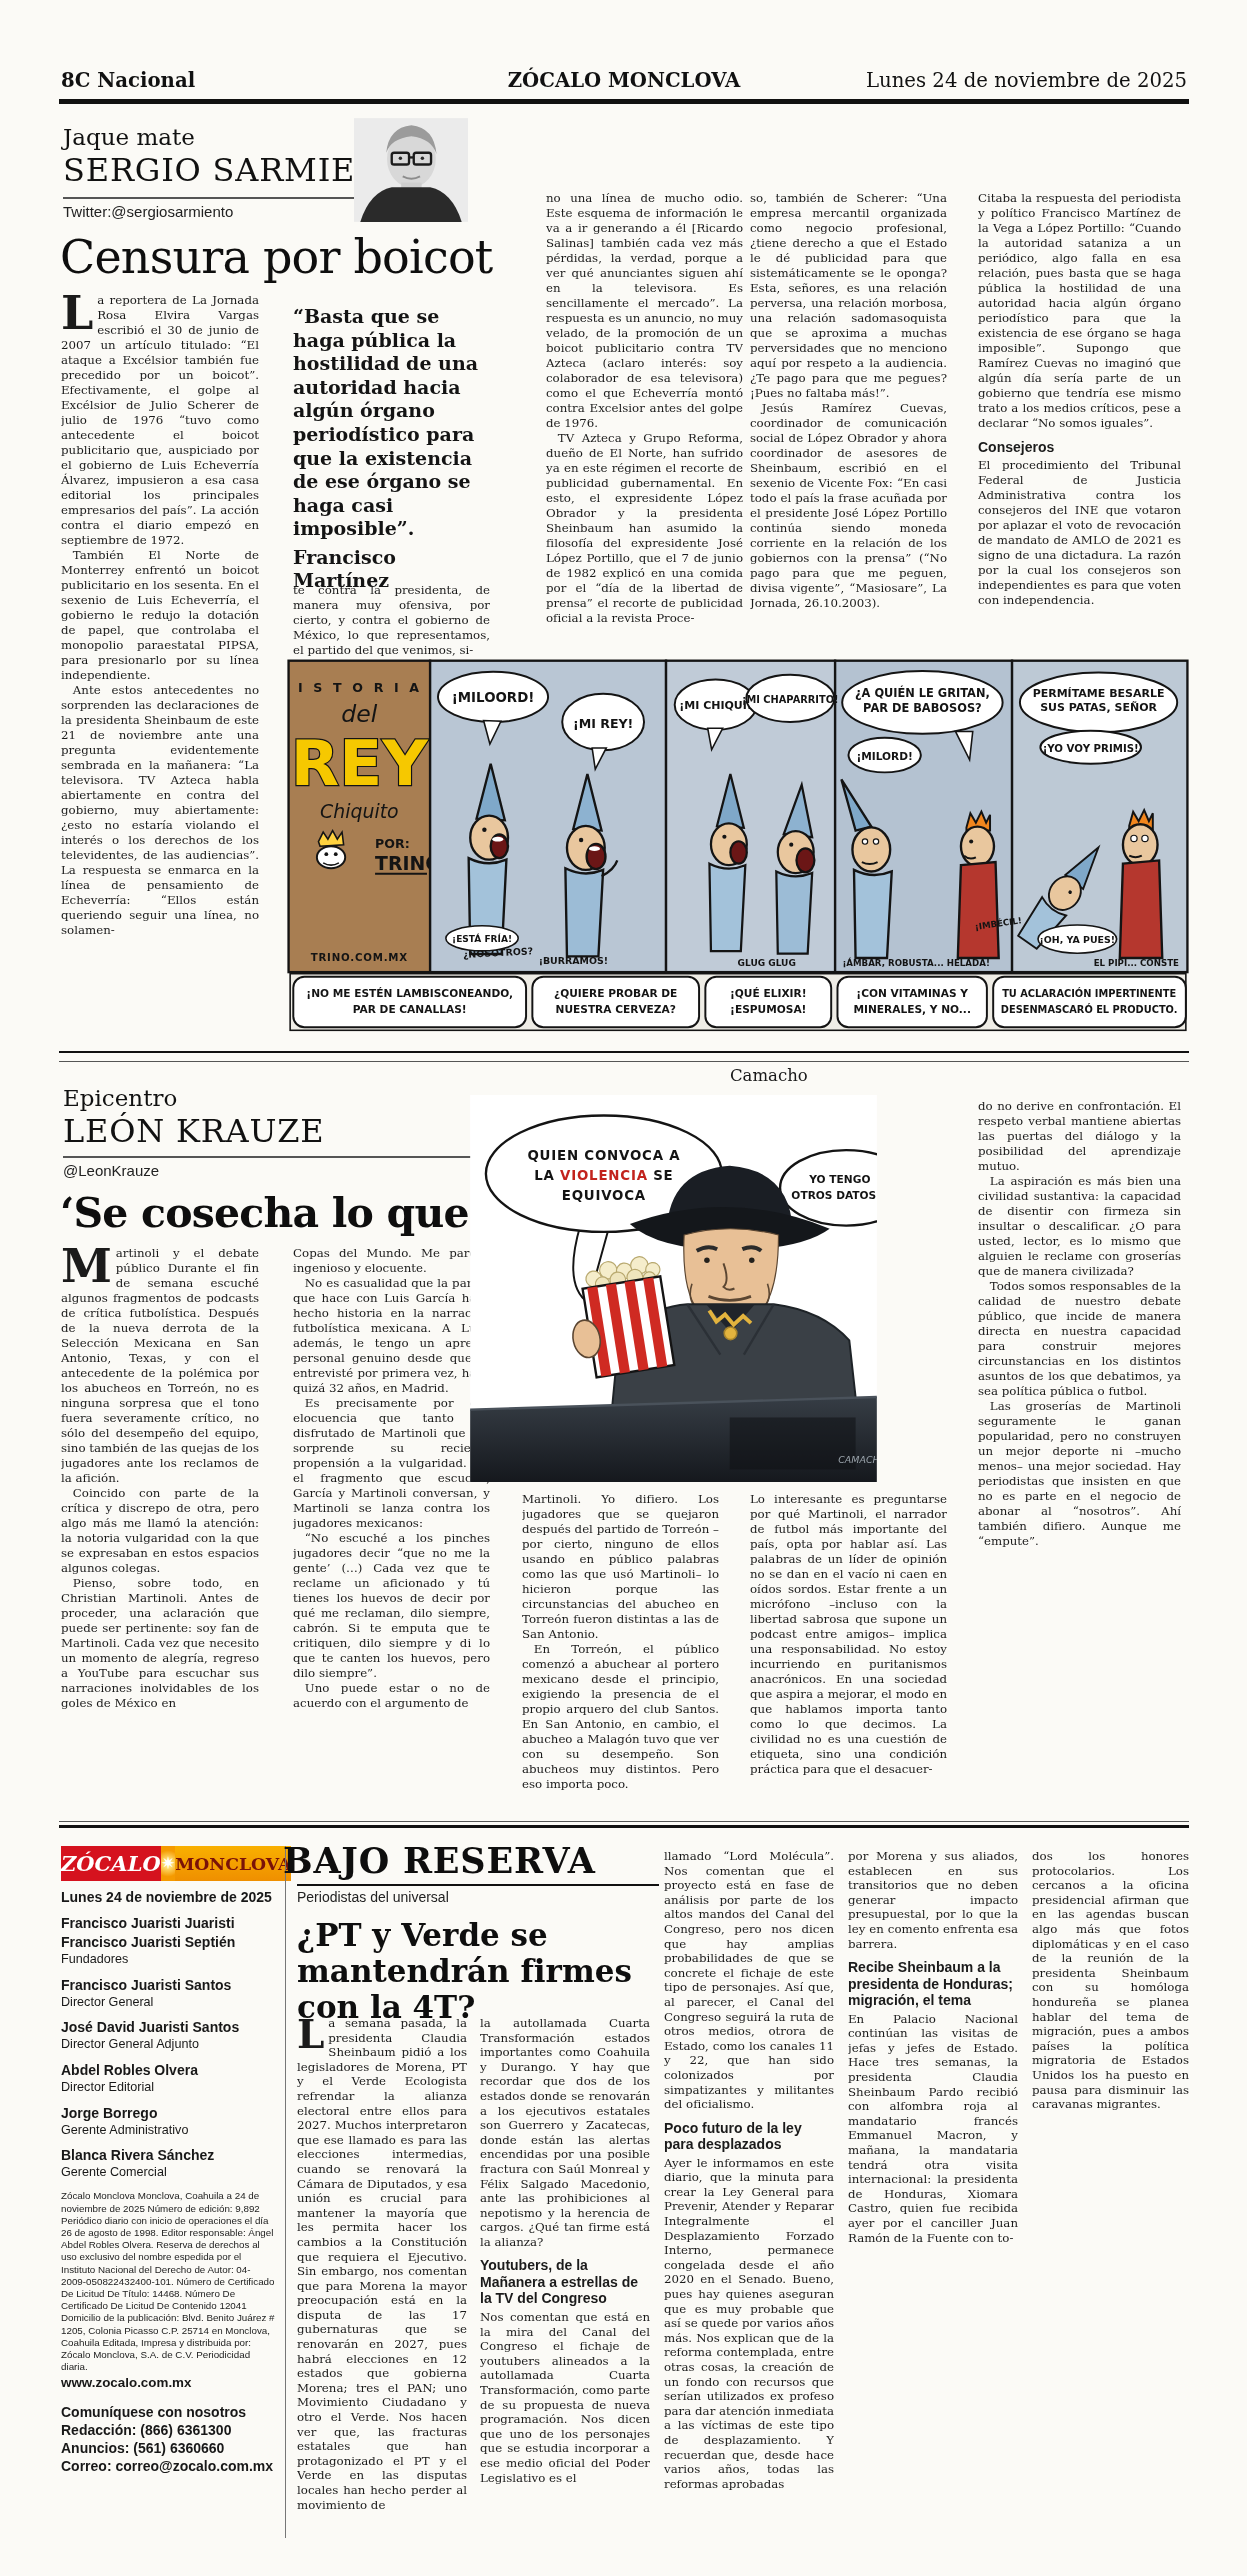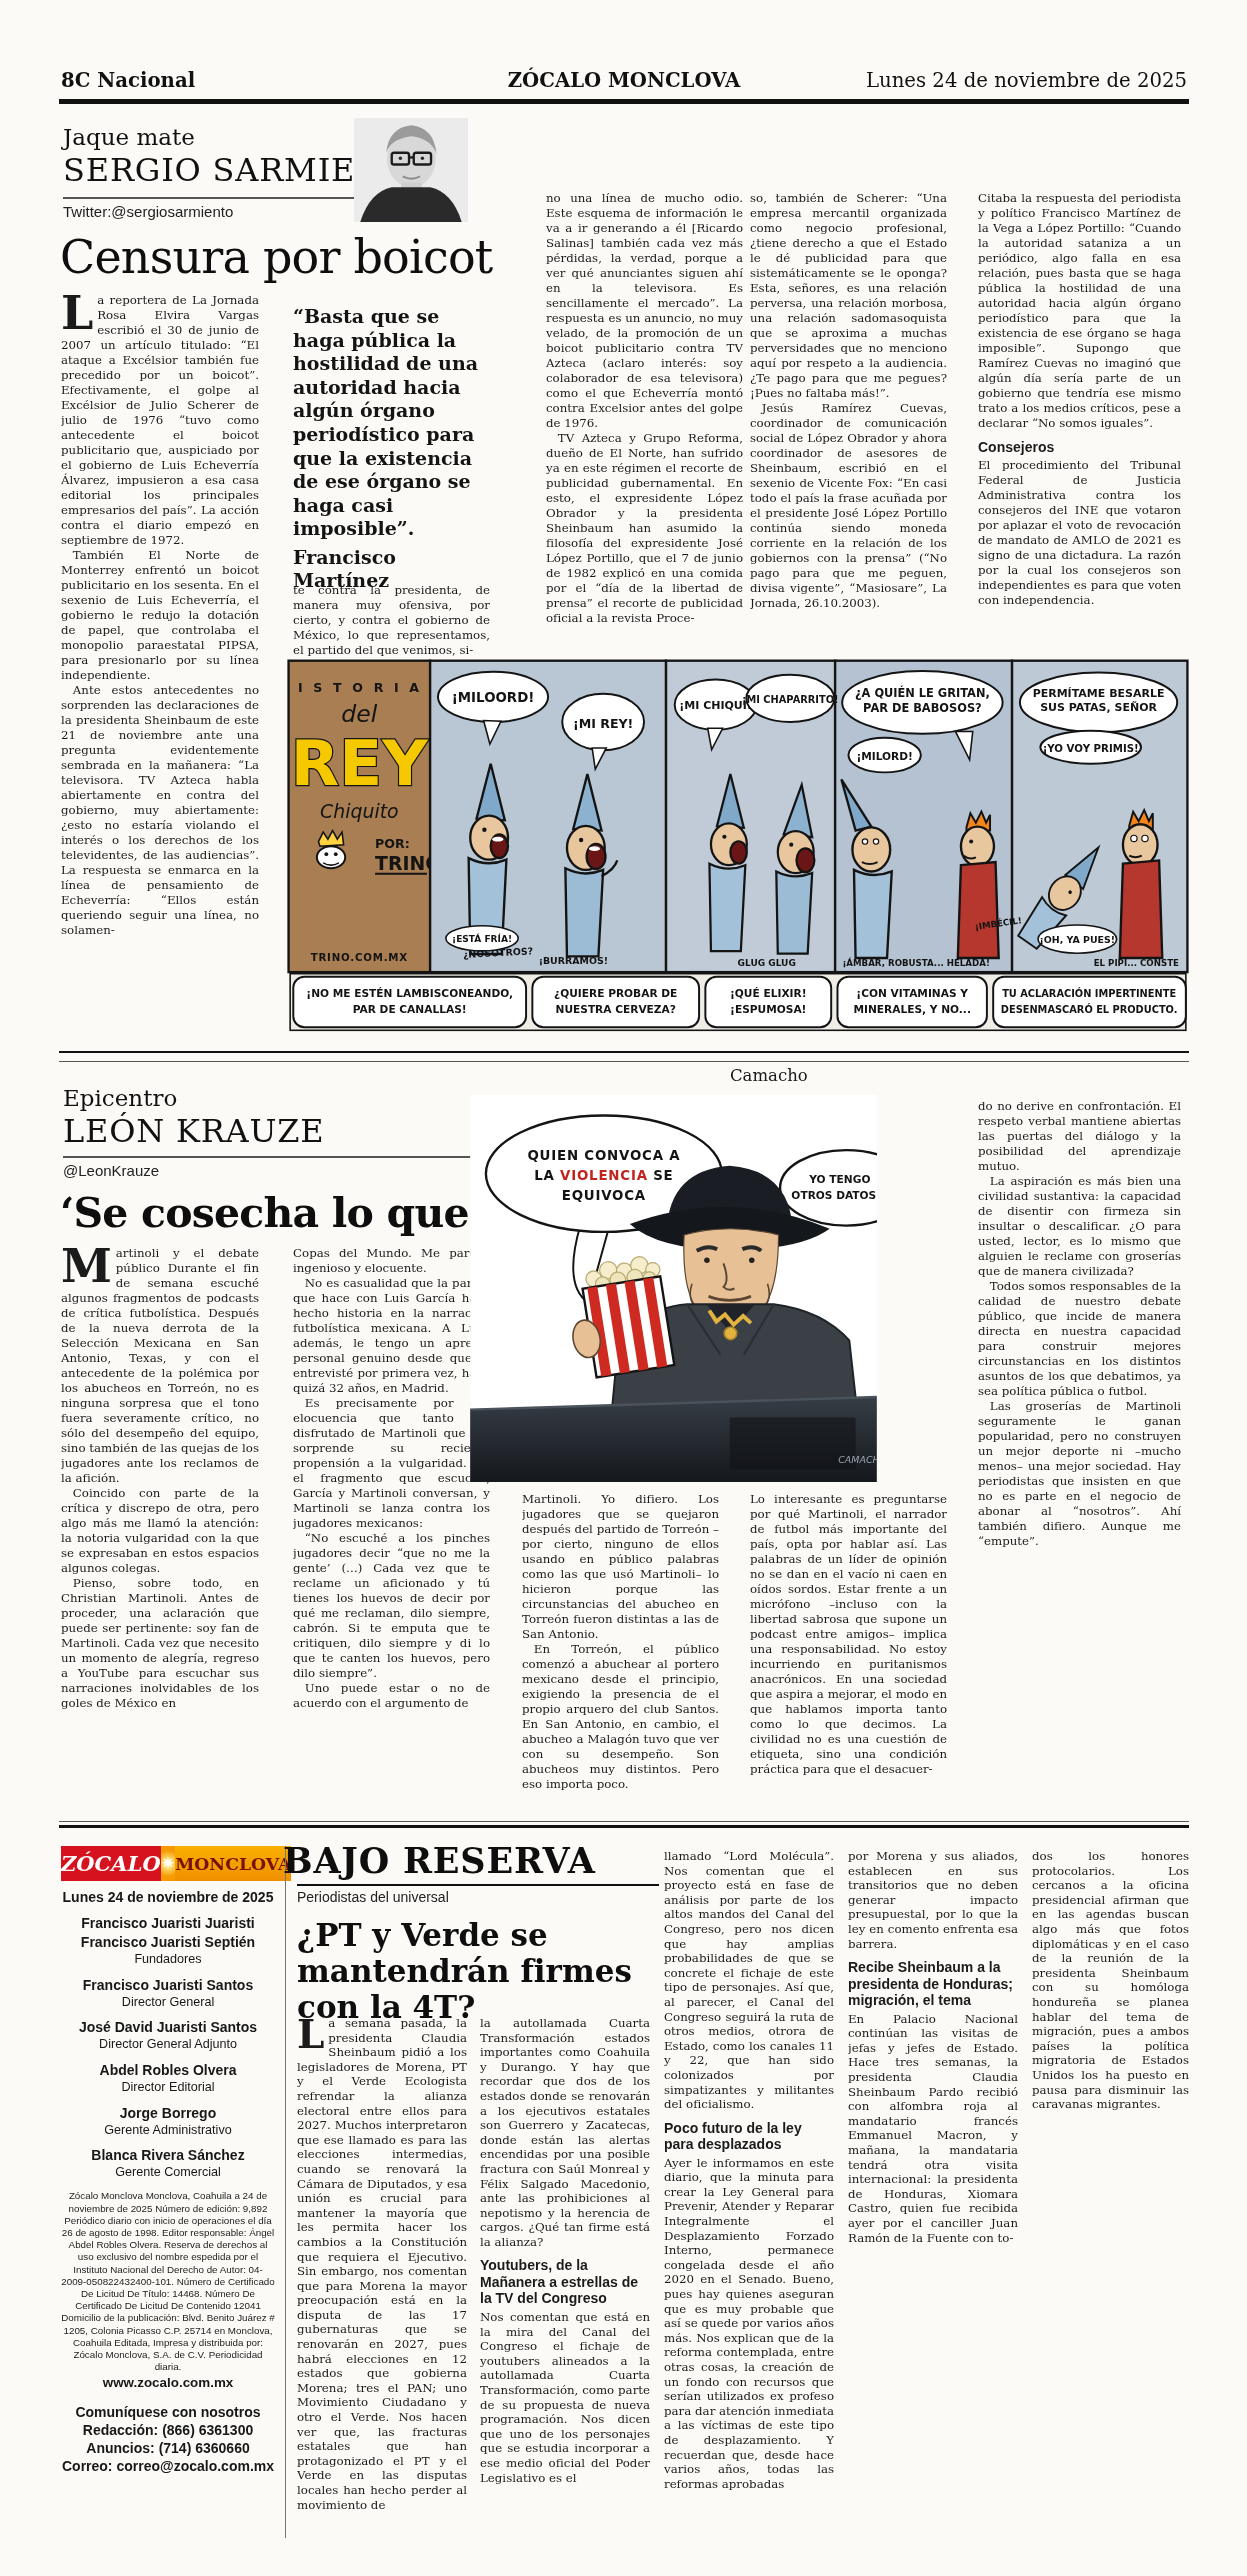--- a/index.html
+++ b/index.html
@@ -24,21 +24,21 @@
   .author{font-family:"DejaVu Serif","Liberation Serif",serif;font-size:32px;letter-spacing:0.8px;color:#111;}
   .twitter{font-family:"Liberation Sans","DejaVu Sans",sans-serif;font-size:15px;color:#222;}
   .headline1{font-family:"DejaVu Serif","Liberation Serif",serif;font-weight:normal;font-size:46px;letter-spacing:-0.8px;white-space:nowrap;color:#0e0e0e;}
   .headline2{font-family:"DejaVu Serif","Liberation Serif",serif;font-weight:bold;font-size:41px;letter-spacing:-0.8px;white-space:nowrap;color:#0e0e0e;}
   .headline3{font-family:"DejaVu Serif","Liberation Serif",serif;font-weight:bold;font-size:31px;line-height:36px;color:#0e0e0e;}
 
   .pullquote{font-family:"DejaVu Serif","Liberation Serif",serif;font-weight:bold;font-size:19px;line-height:23.6px;text-align:left;color:#141414;}
   .pq-attr{margin-top:4.7px;}
 
   
-  .mast{position:absolute;left:61px;top:1846px;width:214px;text-align:center;font-family:"Liberation Sans","DejaVu Sans",sans-serif;}
+  .mast{position:absolute;left:61px;top:1846px;width:214px;font-family:"Liberation Sans","DejaVu Sans",sans-serif;}
   .logo{display:flex;height:35px;width:214px;margin:0 auto 7.9px auto;}
   .logo .lz{flex:1.15;background:#d5121e;color:#fff;font-family:"DejaVu Serif",serif;font-style:italic;font-weight:bold;font-size:21px;display:flex;align-items:center;justify-content:center;}
   .logo .star{width:27px;background:radial-gradient(circle,#ffe27a 20%,#f59a00 70%);display:flex;align-items:center;justify-content:center;color:#fff;font-size:17.3px;}
   .logo .lm{flex:1.2;background:linear-gradient(180deg,#f9b000,#ef8f00);color:#7a1208;font-family:"DejaVu Serif",serif;font-weight:bold;font-size:17.3px;display:flex;align-items:center;justify-content:center;}
   .mdate{font-weight:bold;font-size:14px;margin:3.1px 0 9.4px 0;}
   .mname{font-weight:bold;font-size:14px;line-height:19px;}
   .mrole{font-size:12.6px;line-height:15.7px;margin-bottom:7.9px;}
   .legal{font-size:9.8px;line-height:12.2px;color:#222;margin-top:9.4px;}
   .website{font-weight:bold;font-size:13.4px;margin-top:1.6px;}
   .contact{font-weight:bold;font-size:14px;line-height:18px;margin-top:12.6px;}
@@ -378,21 +378,21 @@
     <div class="mrole">Director Editorial</div>
     <div class="mname">Jorge Borrego</div>
     <div class="mrole">Gerente Administrativo</div>
     <div class="mname">Blanca Rivera Sánchez</div>
     <div class="mrole">Gerente Comercial</div>
     <div class="legal">Zócalo Monclova Monclova, Coahuila a 24 de noviembre de 2025 Número de edición: 9,892 Periódico diario con inicio de operaciones el día 26 de agosto de 1998. Editor responsable: Ángel Abdel Robles Olvera. Reserva de derechos al uso exclusivo del nombre espedida por el Instituto Nacional del Derecho de Autor: 04-2009-050822432400-101. Número de Certificado De Licitud De Título: 14468. Número De Certificado De Licitud De Contenido 12041 Domicilio de la publicación: Blvd. Benito Juárez # 1205, Colonia Picasso C.P. 25714 en Monclova, Coahuila Editada, Impresa y distribuida por: Zócalo Monclova, S.A. de C.V. Periodicidad diaria.</div>
     <div class="website">www.zocalo.com.mx</div>
     <div class="contact">
       <div>Comuníquese con nosotros</div>
       <div>Redacción: (866) 6361300</div>
-      <div>Anuncios: (714) 6360660</div>
+      <div>Anuncios: (561) 6360660</div>
       <div>Correo: correo@zocalo.com.mx</div>
     </div>
   </div>
 
   <div class="grule" style="left:285px;top:1846px;width:0.8px;height:692px;background:#777;"></div>
 
   <div class="abs br-title" style="left:283px;top:1840px;">BAJO RESERVA</div>
   <div class="rule" style="left:297px;top:1884px;width:362px;height:1.6px;"></div>
   <div class="abs br-byline" style="left:297px;top:1889px;">Periodistas del universal</div>
   <div class="abs headline3" style="left:297px;top:1917px;width:393px;">¿PT y Verde se mantendrán firmes con la 4T?</div>

